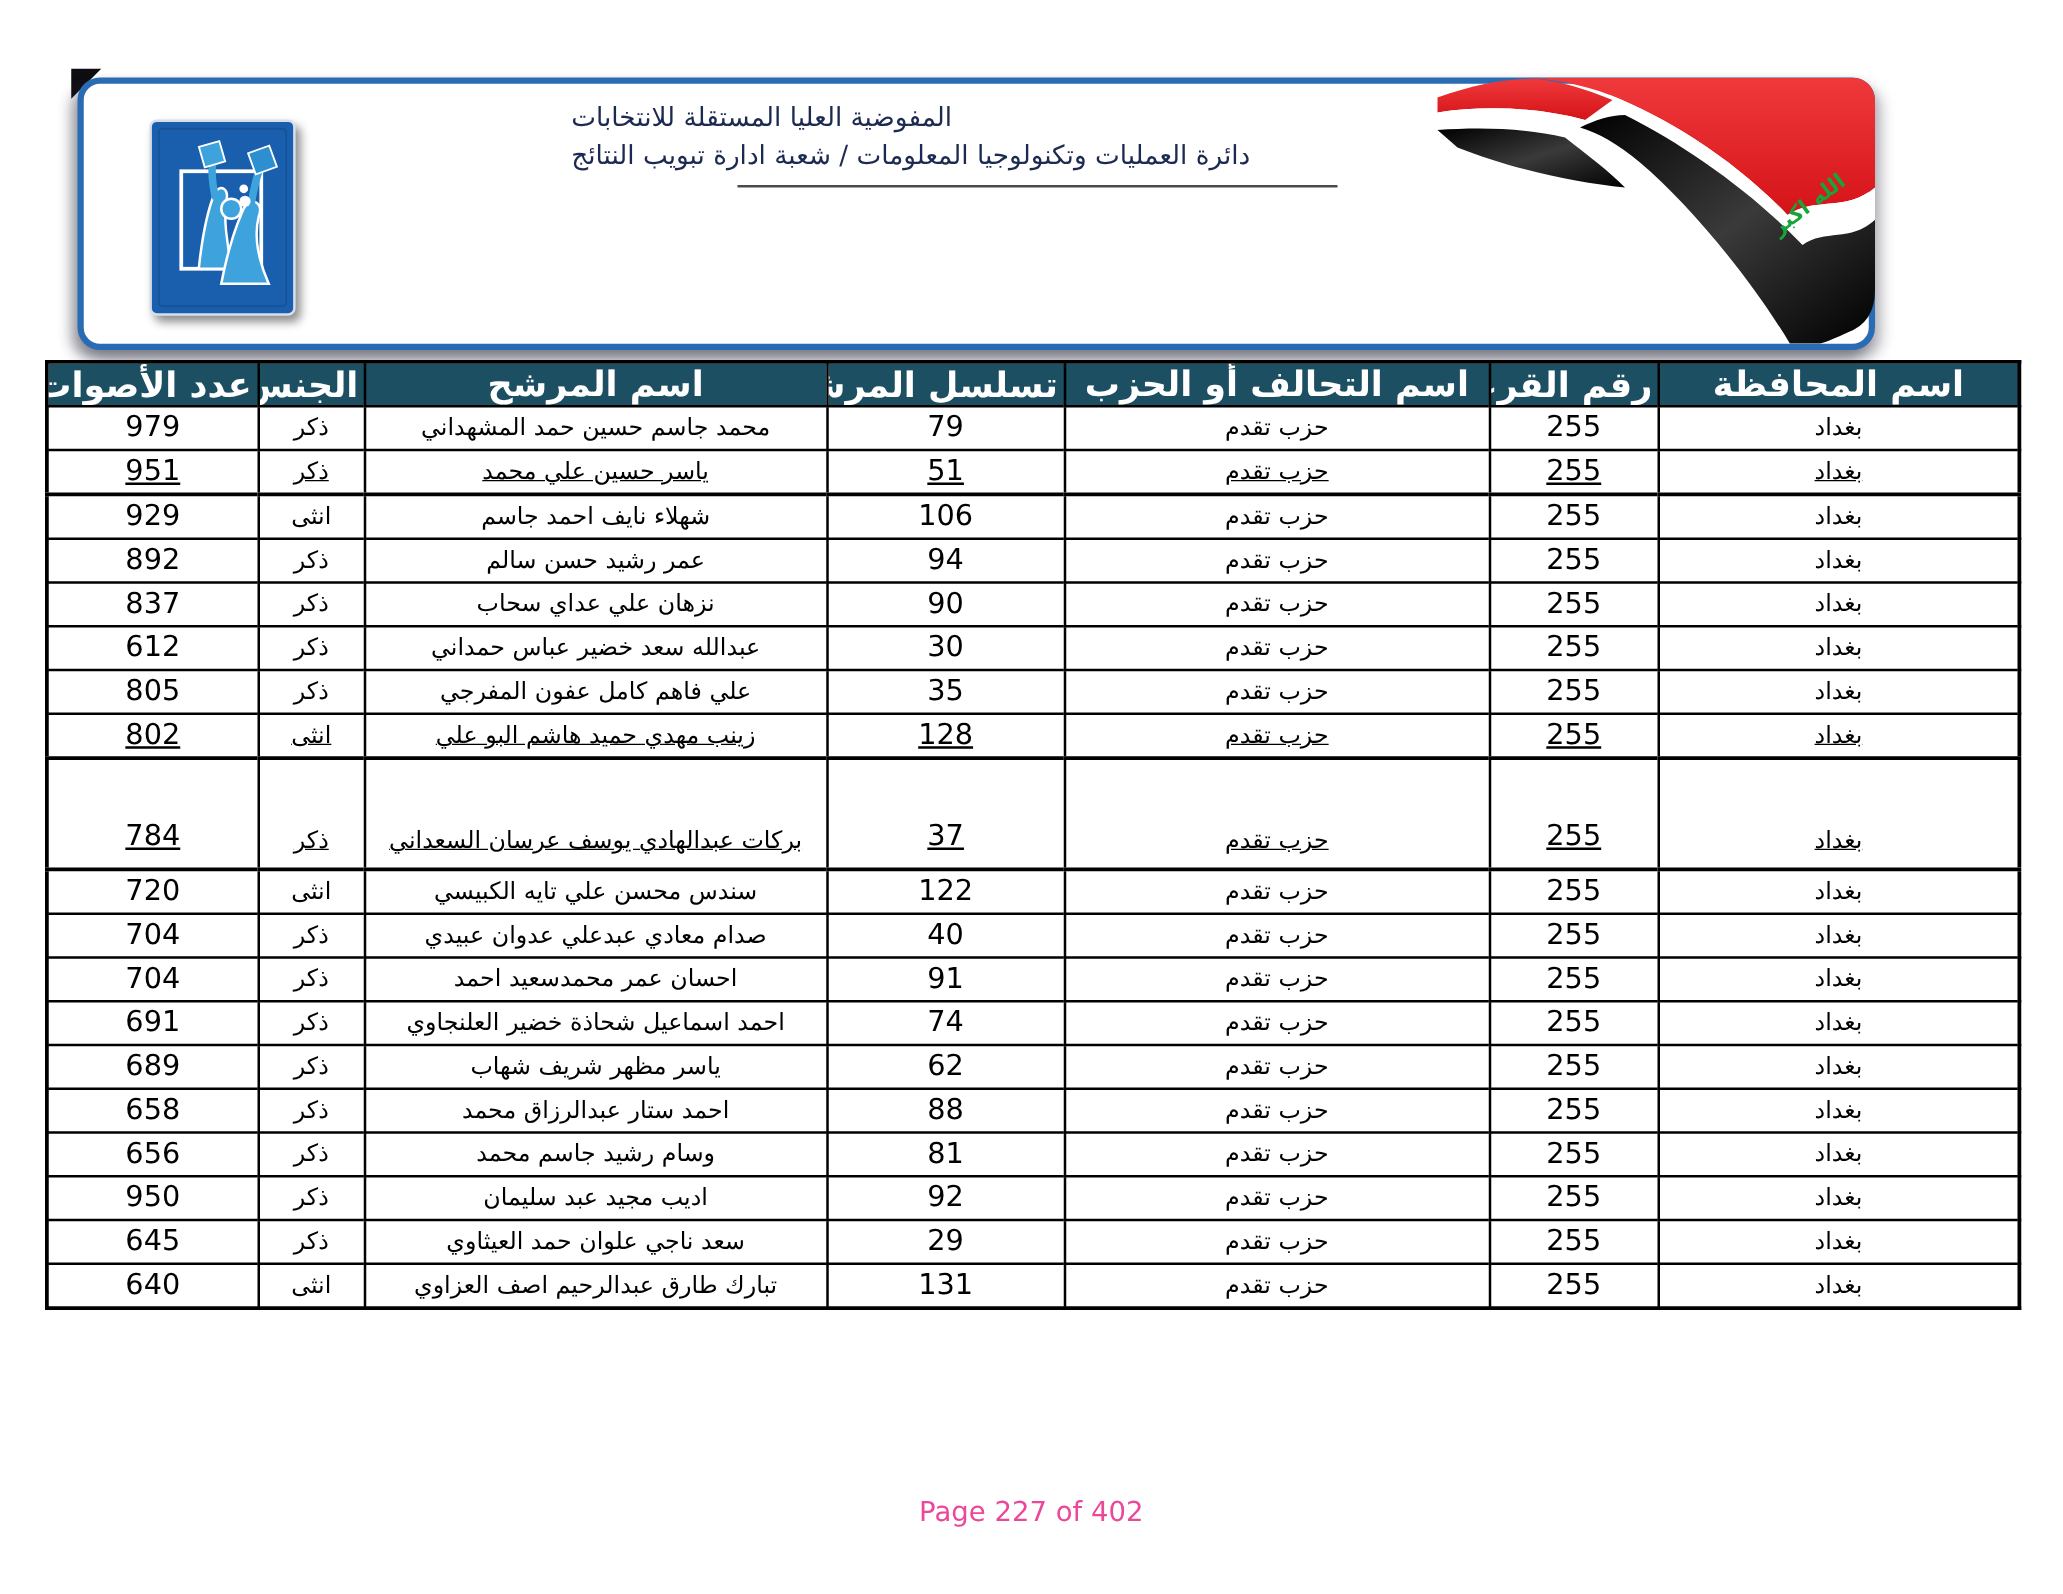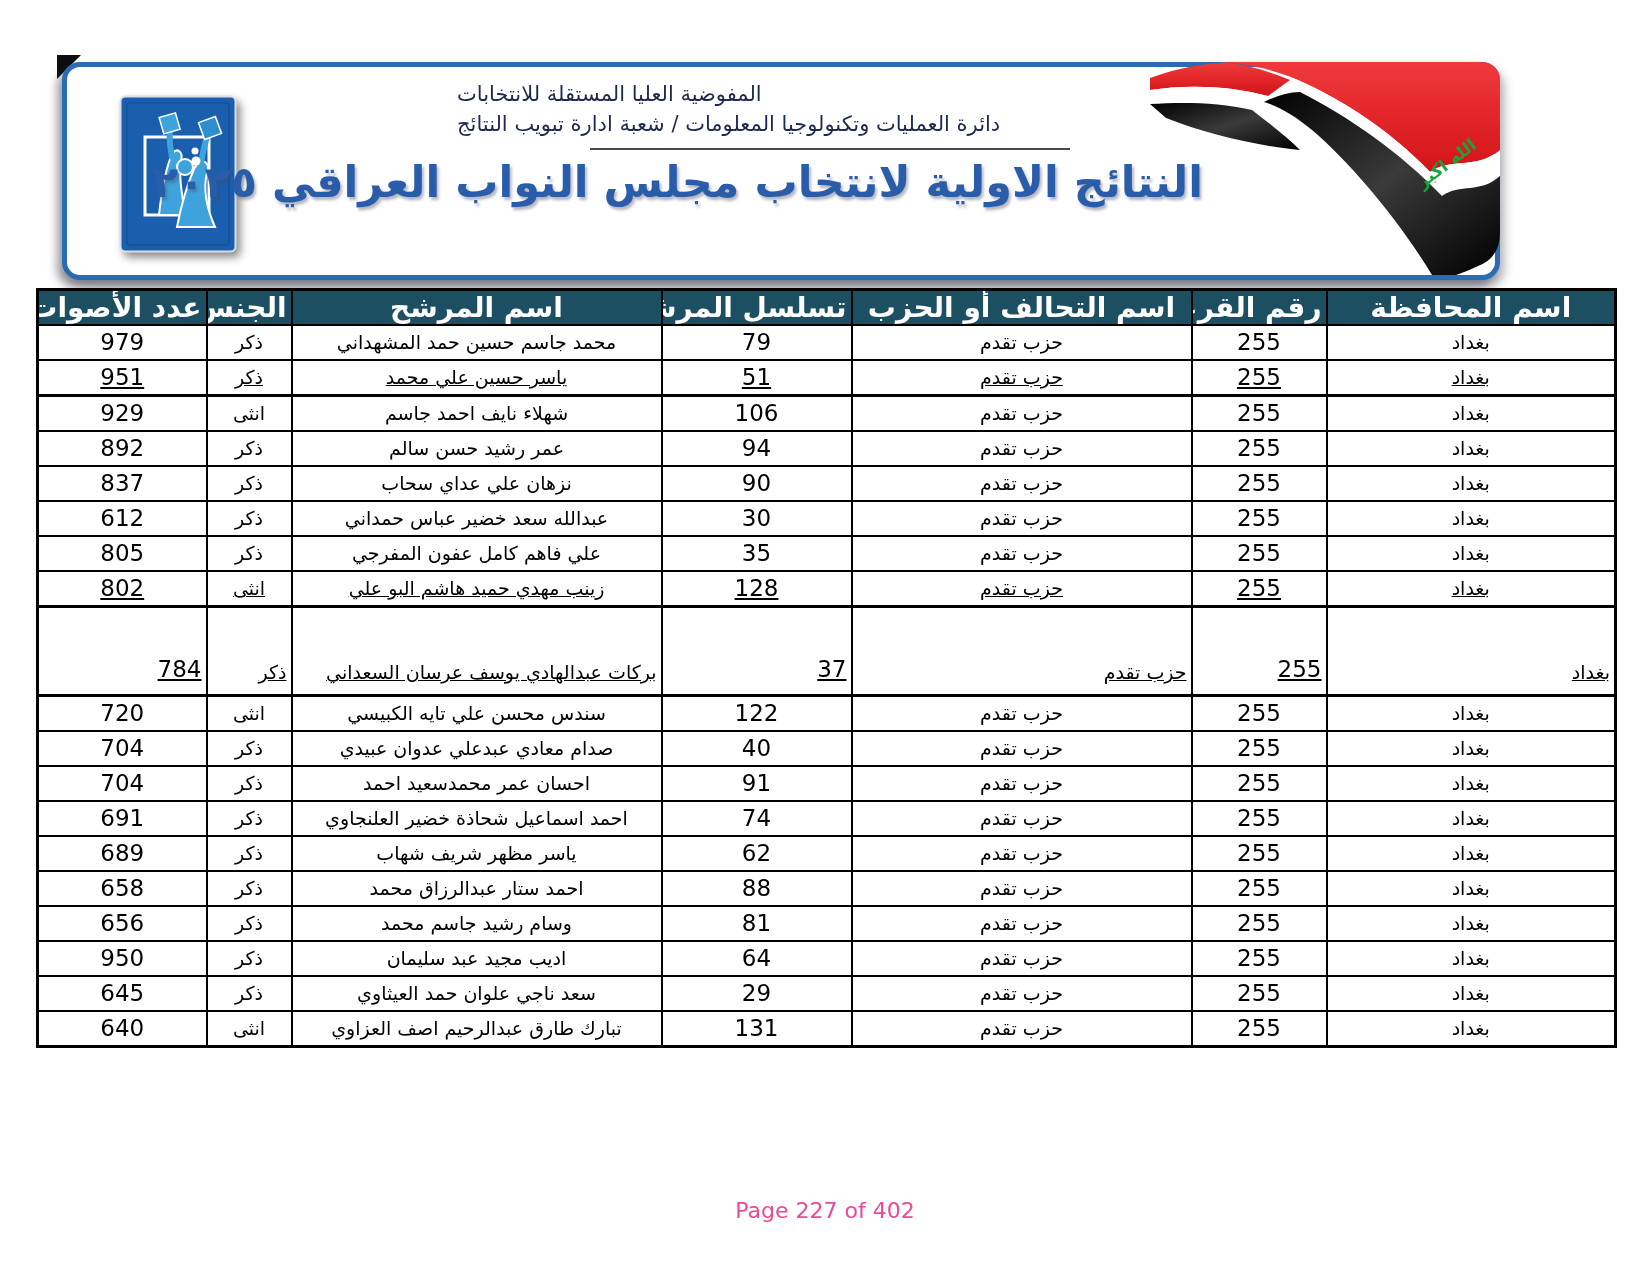--- a/index.html
+++ b/index.html
@@ -23,21 +23,21 @@
     border-top-right-radius:18px;border-bottom-right-radius:14px;overflow:hidden;}
 
   
   table.results{position:absolute;left:36px;top:288px;width:1578px;border-collapse:collapse;
     direction:rtl;table-layout:fixed;border:3px solid #000;}
   table.results th{background:#1d4f63;color:#fff;font-weight:bold;font-size:28px;height:32px;
     border:2px solid #000;padding:0 4px;white-space:nowrap;overflow:hidden;}
   table.results td{background:#fff;color:#000;font-size:19px;text-align:center;height:33px;
     border:2px solid #000;padding:0 4px;vertical-align:middle;line-height:1.2;}
   table.results td.num{font-size:23px;font-family:"DejaVu Sans",sans-serif;}
-  table.results tr.tall td{height:76px;vertical-align:bottom;padding-bottom:10px;text-align:right;}
+  table.results tr.tall td{height:76px;vertical-align:bottom;padding-bottom:10px;}
   table.results tr.thick td{border-bottom-width:3px;text-decoration:underline;}
 
   
   .footer{position:absolute;left:0;right:0;top:1198px;text-align:center;
     font-size:22px;color:#ec4899;font-family:"DejaVu Sans",sans-serif;}
 </style>
 </head>
 <body>
 
 <div class="page">
@@ -62,21 +62,20 @@
         <rect x="82" y="24" width="18" height="18" transform="rotate(-20 91 33)" fill="#2e8fd0" stroke="#ffffff" stroke-width="1.5"></rect>
         <circle cx="76" cy="56" r="3.5" fill="#ffffff"></circle>
         <circle cx="77" cy="66" r="4.5" fill="#ffffff"></circle>
       </svg>
     </div>
 
     <div class="banner-center">
       <div class="org-line">المفوضية العليا المستقلة للانتخابات</div>
       <div class="org-line">دائرة العمليات وتكنولوجيا المعلومات / شعبة ادارة تبويب النتائج</div>
       <div class="divider"></div>
-      <div class="main-title">النتائج الاولية لانتخاب مجلس النواب العراقي ٢٠٢٥</div>
     </div>
 
     <div class="flag-wrap">
       <svg viewBox="0 0 352 213" width="352" height="213">
         <defs>
           <linearGradient id="redg" x1="0" y1="0" x2="0" y2="1">
             <stop offset="0" stop-color="#f0393c"></stop>
               <stop offset="1" stop-color="#d41318"></stop>
           </linearGradient>
           <linearGradient id="blkg" x1="0" y1="0" x2="1" y2="1">
@@ -264,21 +263,21 @@
           <td>حزب تقدم</td>
           <td class="num">81</td>
           <td>وسام رشيد جاسم محمد</td>
           <td>ذكر</td>
           <td class="num">656</td>
         </tr>
         <tr>
           <td>بغداد</td>
           <td class="num">255</td>
           <td>حزب تقدم</td>
-          <td class="num">64</td>
+          <td class="num">92</td>
           <td>اديب مجيد عبد سليمان</td>
           <td>ذكر</td>
           <td class="num">950</td>
         </tr>
         <tr>
           <td>بغداد</td>
           <td class="num">255</td>
           <td>حزب تقدم</td>
           <td class="num">29</td>
           <td>سعد ناجي علوان حمد العيثاوي</td>

